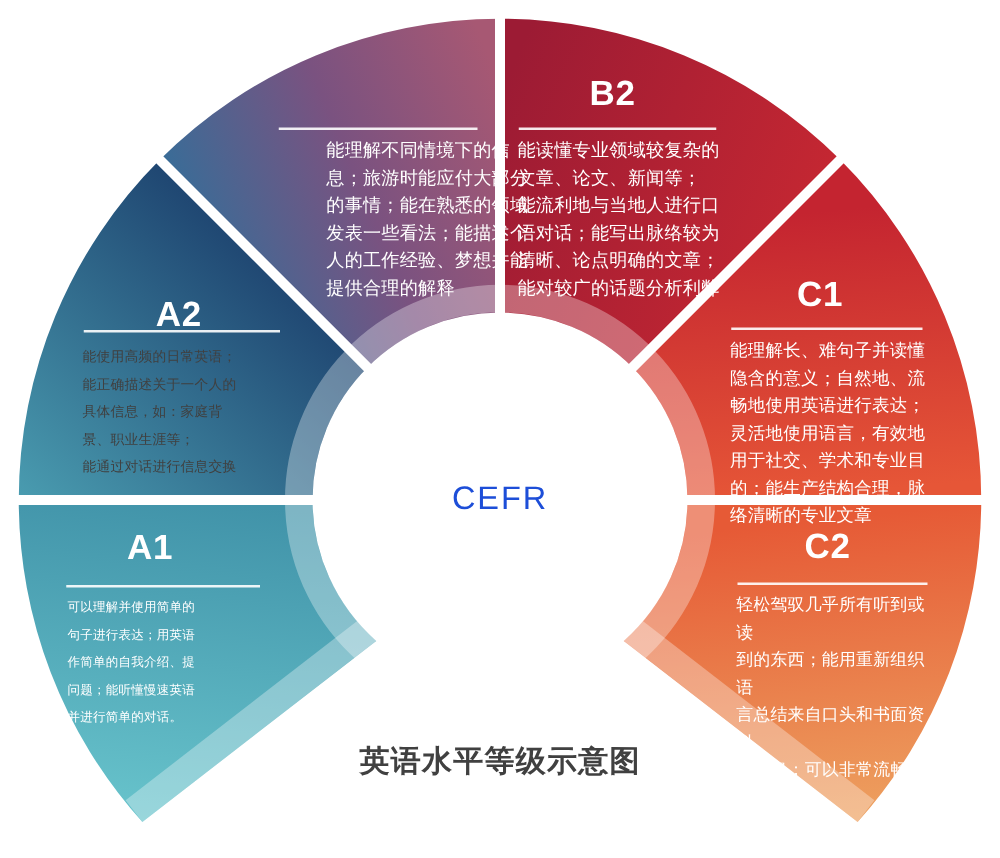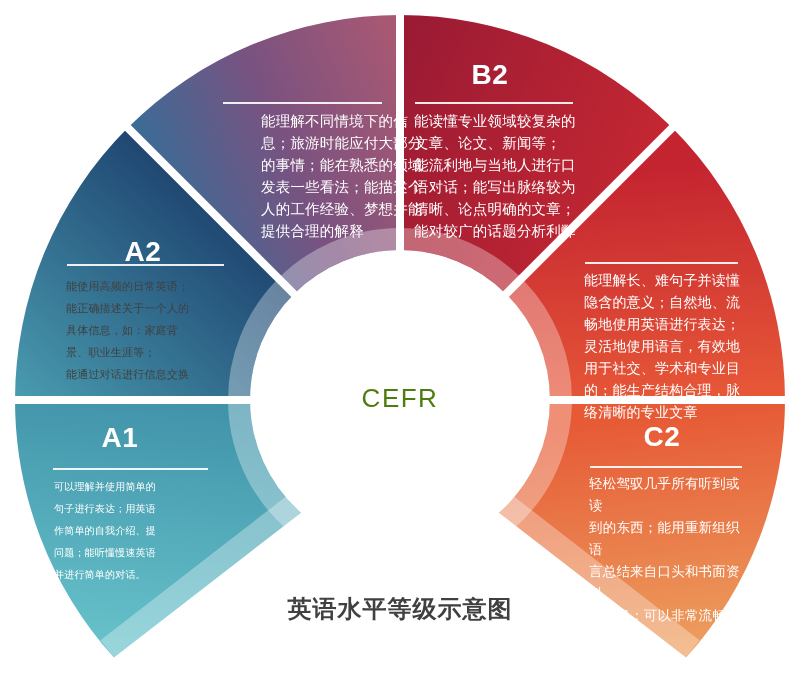--- a/index.html
+++ b/index.html
@@ -110,20 +110,21 @@
     <line x1="255" y1="400" x2="2" y2="400" stroke-width="8" stroke="#ffffff"></line>
     <line x1="297.5" y1="297.5" x2="118.6" y2="118.6" stroke-width="8" stroke="#ffffff"></line>
     <line x1="400" y1="255" x2="400" y2="2" stroke-width="8" stroke="#ffffff"></line>
     <line x1="502.5" y1="297.5" x2="681.4" y2="118.6" stroke-width="8" stroke="#ffffff"></line>
     <line x1="545" y1="400" x2="798" y2="400" stroke-width="8" stroke="#ffffff"></line>
   </svg>
 
   <div class="lvl" style="left:60px;  top:424px; width:120px;">A1</div>
   <div class="lvl" style="left:83px;  top:238px; width:120px;">A2</div>
   <div class="lvl" style="left:430px; top:61px;  width:120px;">B2</div>
+  <div class="lvl" style="left:596px; top:222px; width:120px;">C1</div>
   <div class="lvl" style="left:602px; top:423px; width:120px;">C2</div>
 
   <div class="sep" style="left:53px;  top:468px; width:155px;"></div>
   <div class="sep" style="left:67px;  top:264px; width:157px;"></div>
   <div class="sep" style="left:223px; top:102px; width:159px;"></div>
   <div class="sep" style="left:415px; top:102px; width:158px;"></div>
   <div class="sep" style="left:585px; top:262px; width:153px;"></div>
   <div class="sep" style="left:590px; top:466px; width:152px;"></div>
 
   <div class="desc" style="left: 54px; top: 476px; width: 162px; font-size: 10px; color: rgb(255, 255, 255);">可以理解并使用简单的
@@ -155,17 +156,17 @@
 用于社交、学术和专业目
 的；能生产结构合理，脉
 络清晰的专业文章</div>
   <div class="desc" style="left: 589px; top: 473px; width: 160px; font-size: 13.5px; color: rgb(255, 255, 255);">轻松驾驭几乎所有听到或读
 到的东西；能用重新组织语
 言总结来自口头和书面资料
 的信息；可以非常流畅，精
 确地用英语表达，
 无论在多复杂的情况下</div>
 
-  <div class="center-label" style="color: #4d7c0f;">CEFR</div>
+  <div class="center-label" style="color: #1d4ed8;">CEFR</div>
 
   <div class="caption" style="color: #404040;">英语水平等级示意图</div>
 
 </div>
 
 </body></html>

